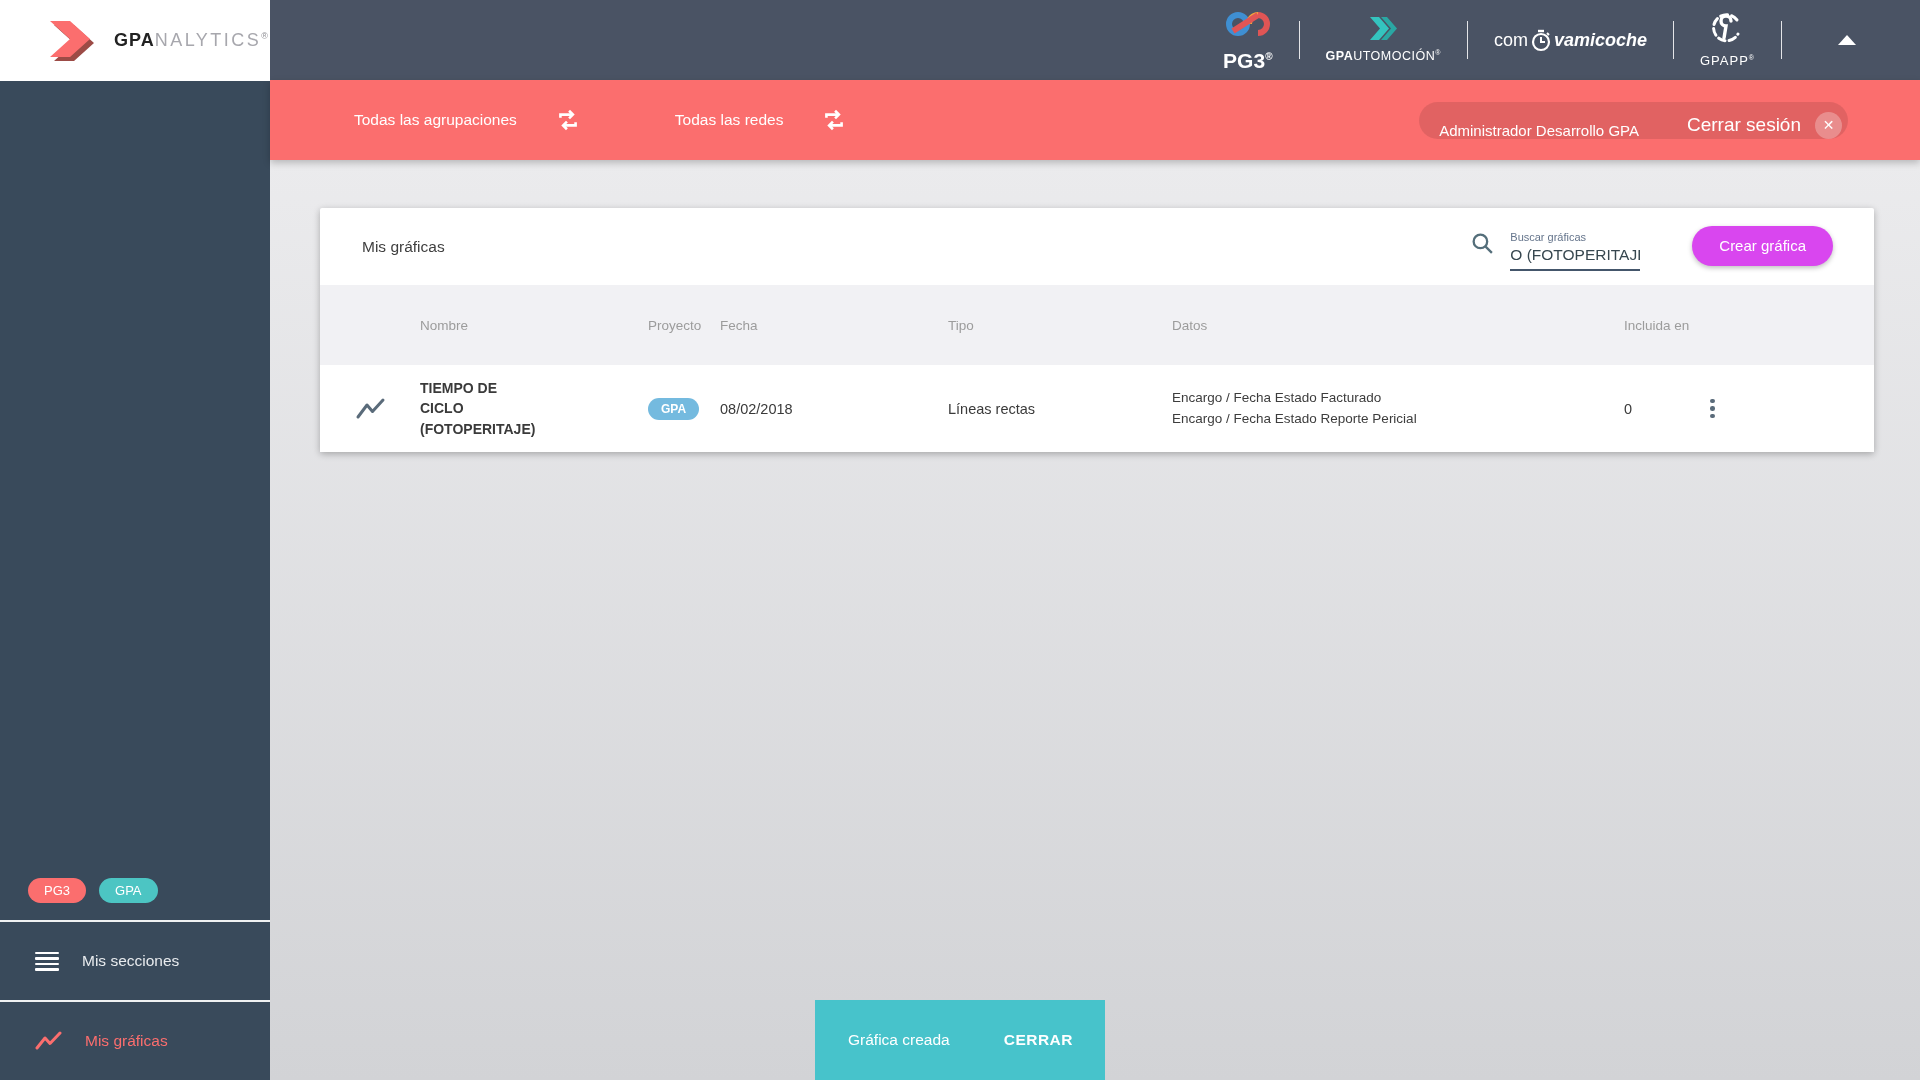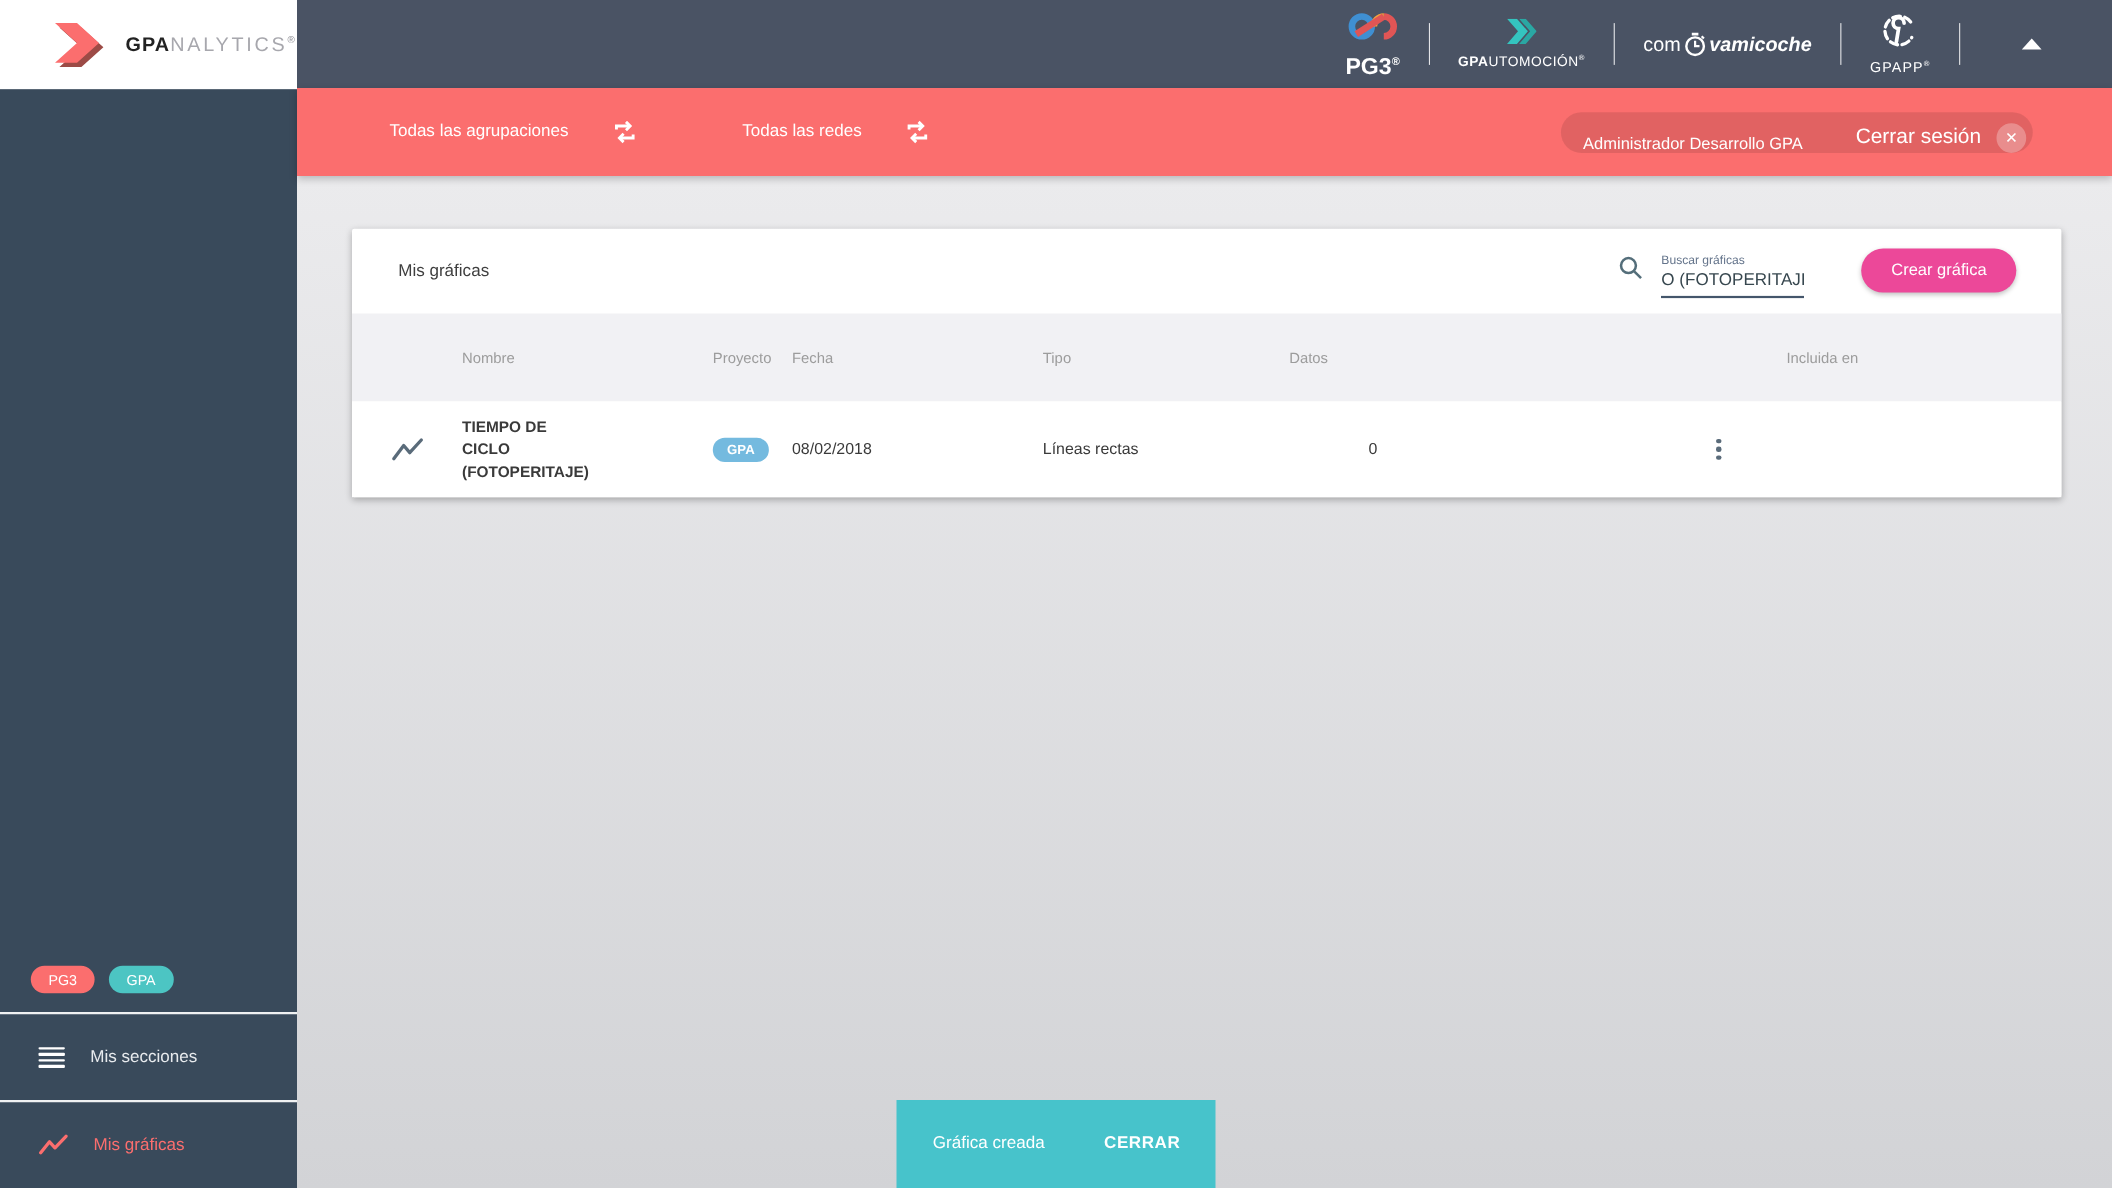--- a/index.html
+++ b/index.html
@@ -71,21 +71,21 @@
   .card-title { font-size:15.5px; color:#3f3f3f; }
   .header-right { margin-left:auto; display:flex; align-items:center; }
   .search-icon { margin-bottom:6px; cursor:pointer; display:flex; }
   .search-field { margin-left:15px; display:flex; flex-direction:column; transform:translateY(4px); }
   .search-label { font-size:11px; color:#64748b; margin-bottom:3px; }
   .search-value { font-size:15.5px; color:#37474f; border-bottom:2px solid #44566b;
     padding-bottom:5px; width:130px; white-space:nowrap; overflow:hidden;
     display:flex; align-items:center; cursor:text; }
   .text-caret { display:inline-block; width:1.5px; height:17px; background:#263238; margin-left:1px; }
   .create-btn { margin-left:52px; margin-bottom:2px; height:40px; border-radius:20px;
-    background:#ec4899; color:#fff; font-size:15px; padding:0 27px; border:none;
+    background:#d946ef; color:#fff; font-size:15px; padding:0 27px; border:none;
     font-family:inherit; cursor:pointer; box-shadow:0 2px 5px rgba(0,0,0,0.25); }
 
   .tgrid { display:grid; grid-template-columns:100px 228px 72px 228px 224px 380px 150px 1fr;
     align-items:center; }
   .table-head { height:80px; background:#f1f1f4; color:#9c9c9c; font-size:13.5px; }
   .table-row { height:87px; background:#fff; cursor:pointer; }
   .pad-incl { padding-left:72px; }
   .cell-nombre { font-size:14px; color:#3a3a3a; line-height:1.45; padding-right:104px;font-weight:bold; }
   .row-chart-icon { justify-self:center; display:flex; }
   .gpa-badge { display:inline-block; background:#74badf; color:#fff; font-size:12px;
@@ -259,20 +259,24 @@
     <div class="tgrid table-row">
       <span class="row-chart-icon">
         <svg width="31" height="24" viewBox="0 0 31 24">
           <path d="M3 20 L12 8 L17.5 14.5 L28 3" fill="none" stroke="#5a6b7a" stroke-width="3" stroke-linecap="round" stroke-linejoin="round"></path>
         </svg>
       </span>
       <span class="cell-nombre">TIEMPO DE CICLO (FOTOPERITAJE)</span>
       <span><span class="gpa-badge">GPA</span></span>
       <span class="cell-plain">08/02/2018</span>
       <span class="cell-plain">Líneas rectas</span>
+      <span class="cell-datos">
+        <div>Encargo / Fecha Estado Facturado</div>
+        <div>Encargo / Fecha Estado Reporte Pericial</div>
+      </span>
       <span class="cell-plain pad-incl">0</span>
       <span class="kebab">
           <i></i>
           <i></i>
           <i></i>
         </span>
     </div>
 
   </div>
 

